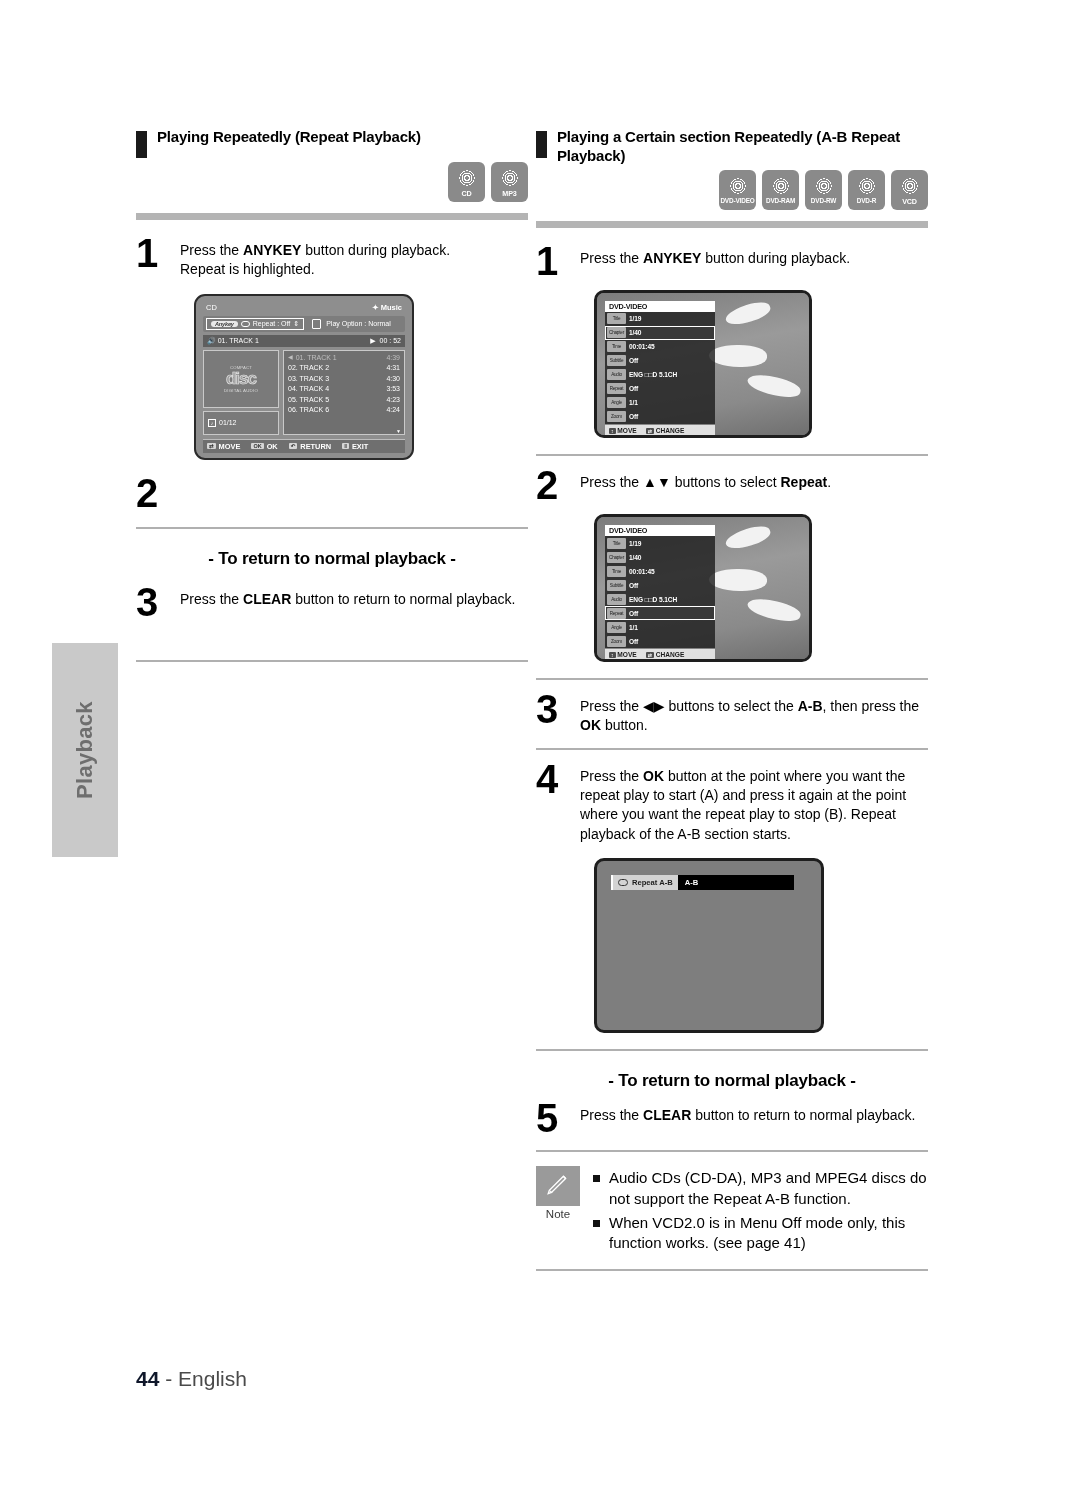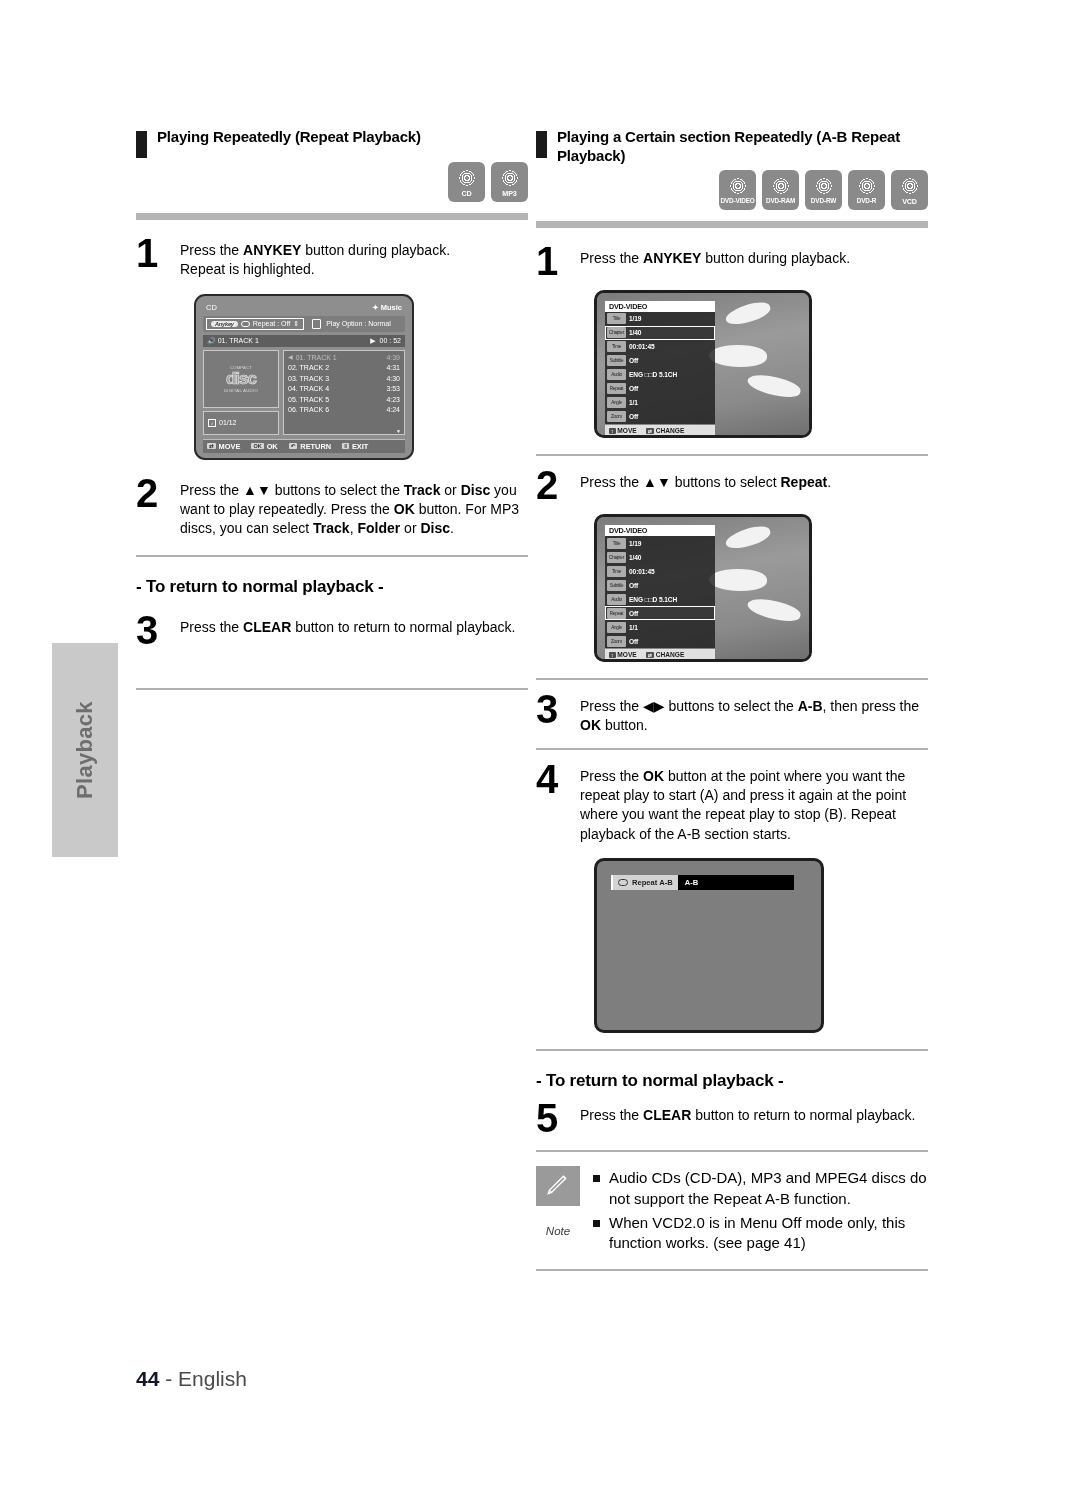--- a/index.html
+++ b/index.html
@@ -137,20 +137,21 @@
     padding-top:5px;
     flex:1;
   }
   .step-body b { font-weight:bold; }
 
   .subhead {
     font-size:17px;
     font-weight:bold;
     margin-top:20px;
     letter-spacing:-0.2px;
+    text-align:center;
   }
 
   
   .cd-screen {
     width:220px;
     margin:14px 0 0 58px;
     background:#8e8e8e;
     border:2px solid #2a2a2a;
     border-radius:11px;
     padding:6px 7px 5px 7px;
@@ -350,21 +351,21 @@
   .note-badge {
     width:44px;
     flex:none;
     text-align:center;
   }
   .note-sq {
     width:44px;height:40px;
     background:#9a9a9a;
     display:flex;align-items:center;justify-content:center;
   }
-  .note-cap { font-size:11.5px; color:#3a3a3a; margin-top:19px;font-style:italic;}
+  .note-cap { font-size:11.5px; color:#3a3a3a; margin-top:2px;}
   .note-list { flex:1; padding-top:2px; }
   .note-li {
     display:flex; gap:9px;
     font-size:15px;
     line-height:1.38;
     margin-bottom:3px;
   }
   .note-li .bl {
     width:7px;height:7px;background:#111;flex:none;margin-top:7px;
   }
@@ -517,21 +518,20 @@
           </div>
           <div class="it">
             <span class="kb">‖</span>
             <span>EXIT</span>
           </div>
         </div>
     </div>
 
     <div class="step">
       <div class="step-num">2</div>
-      <div class="step-body">Press the ▲▼ buttons to select the <b>Track</b> or <b>Disc</b> you want to play repeatedly. Press the <b>OK</b> button. For MP3 discs, you can select <b>Track</b>, <b>Folder</b> or <b>Disc</b>.</div>
     </div>
 
     <div class="rule-thin"></div>
 
     <div class="subhead">- To return to normal playback -</div>
 
     <div class="step">
       <div class="step-num">3</div>
       <div class="step-body">Press the <b>CLEAR</b> button to return to normal playback.</div>
     </div>

